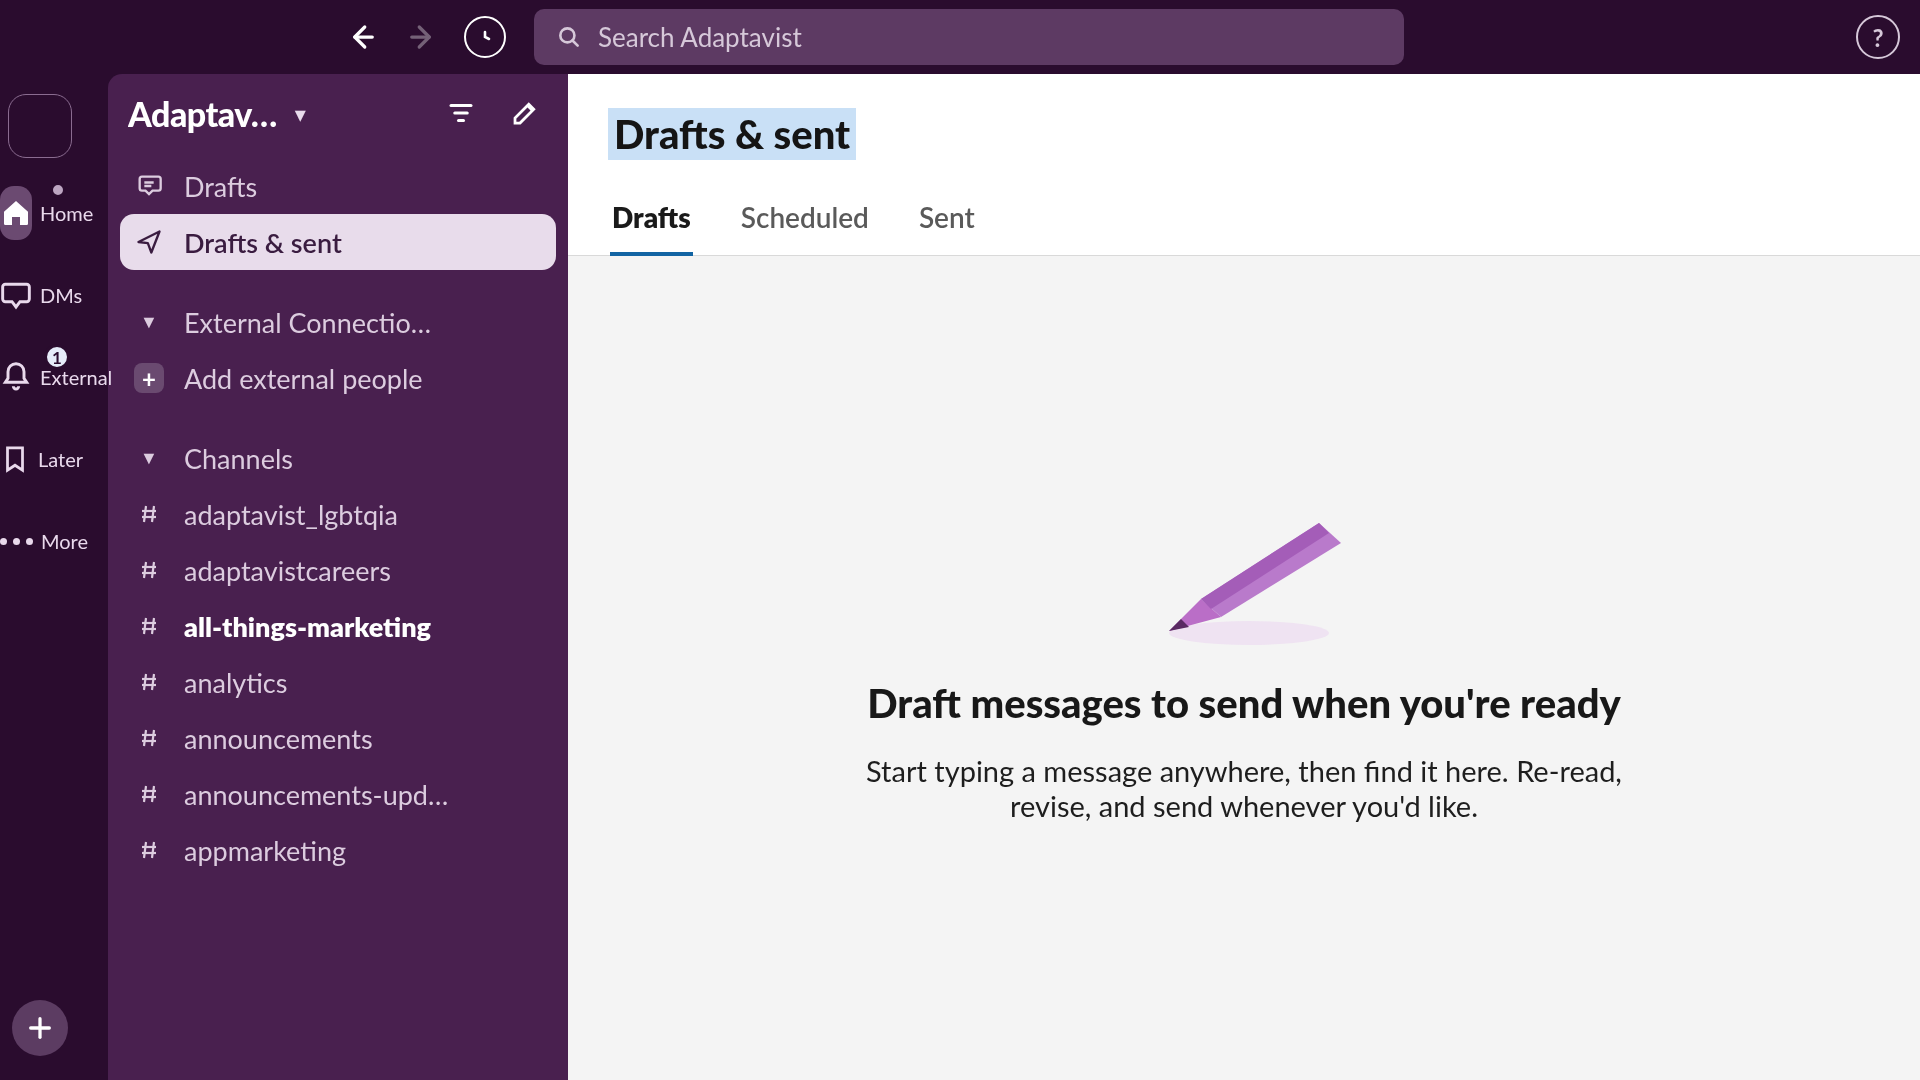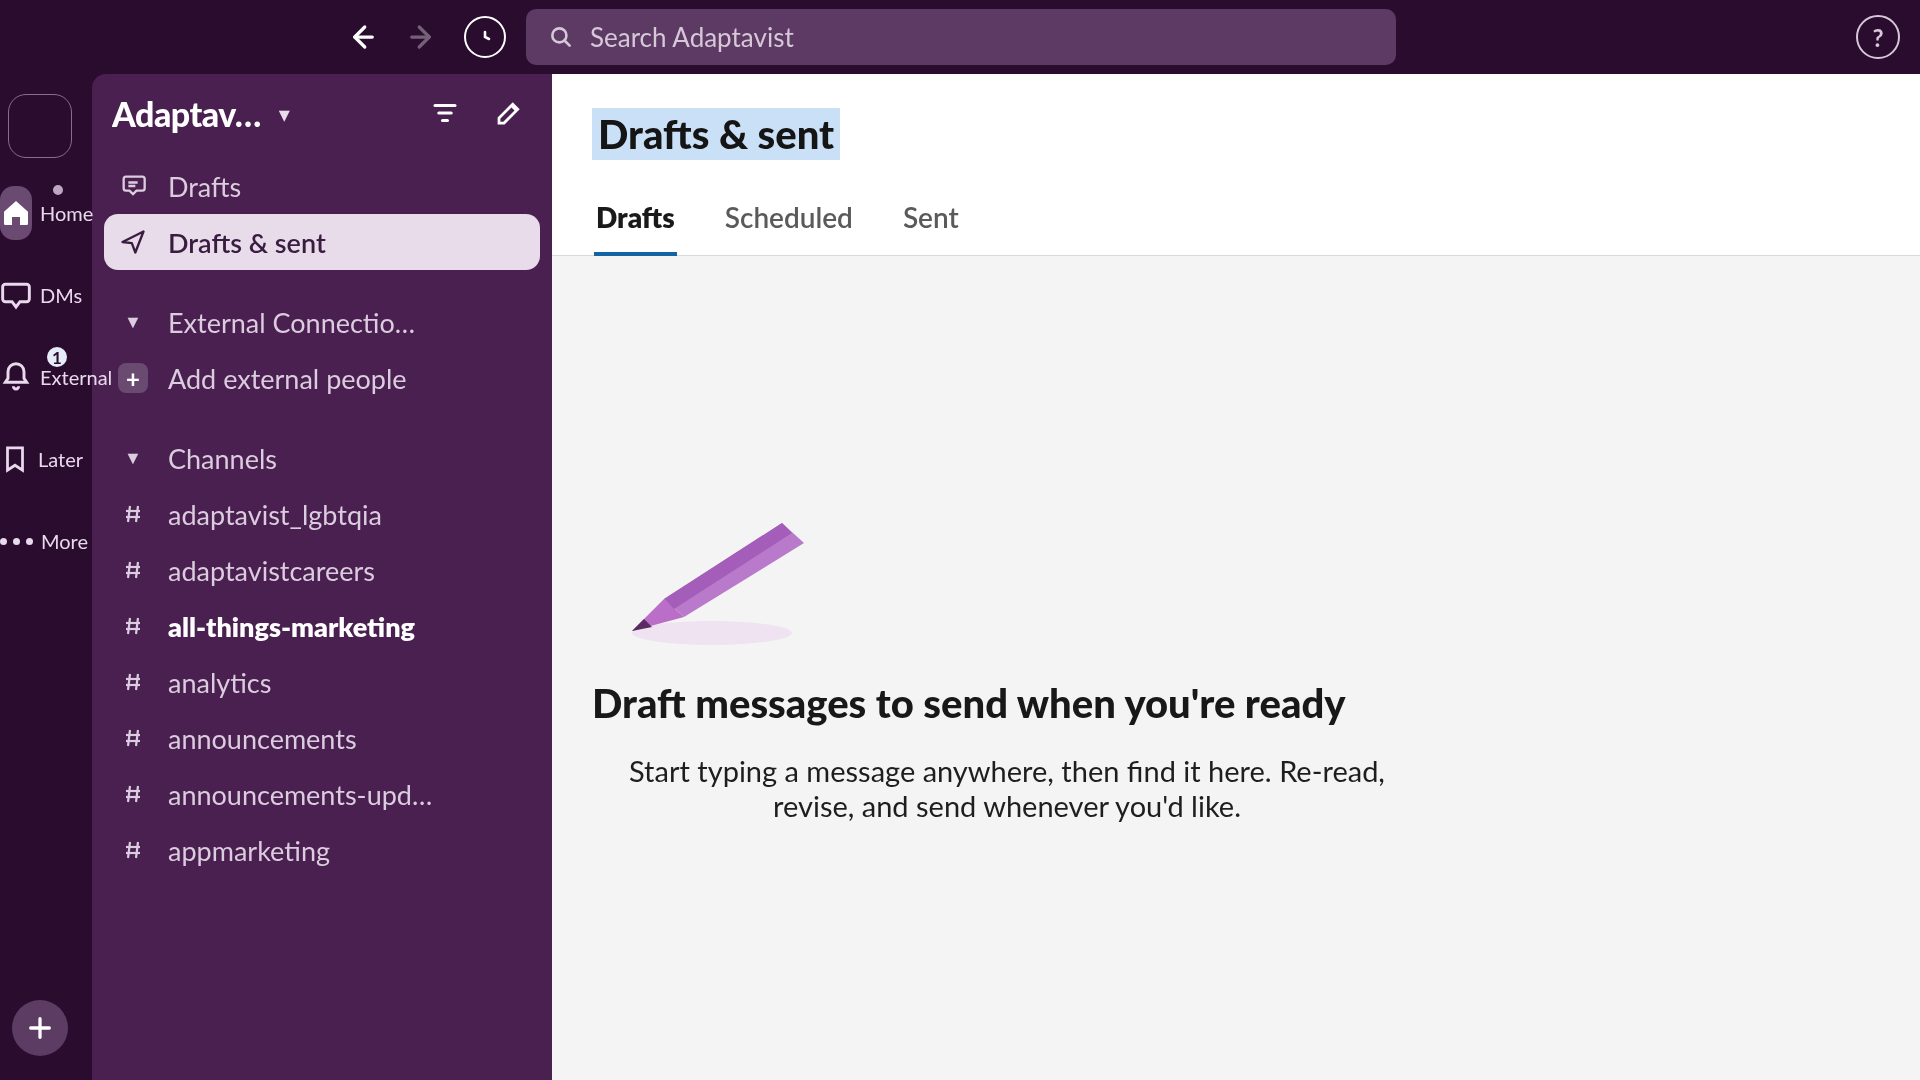--- a/index.html
+++ b/index.html
@@ -4,41 +4,41 @@
 <style>
   * { box-sizing: border-box; margin: 0; padding: 0; }
   html, body { width: 1920px; height: 1080px; overflow: hidden; font-family: "Lato", "Helvetica Neue", Arial, sans-serif; }
   body { background: #2a0c2e; display: flex; flex-direction: column; }
 
   
   .titlebar { height: 74px; display: flex; align-items: center; gap: 20px; padding: 0 20px 0 340px; }
   .nav-arrow  { width: 42px; height: 42px; display:flex;align-items:center;justify-content:center; color:#fff; border-radius:8px;}
   .nav-arrow.disabled { opacity:.35;}
   .history-btn{ width: 42px; height: 42px; border:2.5px solid #fff; border-radius:50%; display:flex;align-items:center;justify-content:center;color:#fff;}
-  .searchbar  { flex:0 0 870px; height:56px; background:#5d3a63; border-radius:10px; display:flex;align-items:center; padding:0 22px; gap:16px; color:#d6c8d9; font-size:26px;}
+  .searchbar  { flex:0 0 870px; height:56px; background:#5d3a63; border-radius:10px; display:flex;align-items:center; padding:0 22px; gap:16px; color:#d6c8d9; font-size:26px;margin-left:8px;}
   .searchbar .mag { color:#d6c8d9; }
   .help-btn   { margin-left:auto; width:44px;height:44px;border:2.5px solid #d6c8d9;border-radius:50%;display:flex;align-items:center;justify-content:center;color:#d6c8d9;font-size:24px;font-weight:700;}
 
   
   .app-body { flex:1; display:flex; min-height:0;}
 
   
   .rail { width: 80px; display:flex; flex-direction:column; align-items:center; padding:10px 0; gap:28px; color:#e9d9ec;}
   .rail .org-chip { width:64px;height:64px;border:1.5px solid #8a6c90;border-radius:18px;margin-top:10px;}
   .rail-item { display:flex;align-items:center;gap:8px;font-size:20px; position:relative; width:100%;}
   .rail-item .ico { width:54px;height:54px;border-radius:14px;display:flex;align-items:center;justify-content:center;}
   .rail-item.active .ico{ background:#6b4a71;}
   .rail .badge { position:absolute; top:-6px; right:10px; min-width:26px;height:26px;border-radius:13px;background:#e6ecf9;color:#2a0c2e;font-size:17px;font-weight:700;display:flex;align-items:center;justify-content:center;border:3px solid #2a0c2e;}
   .rail .presence { position:absolute; top:-4px; right:14px; width:16px;height:16px;border-radius:50%;background:#bda6c2;border:3px solid #2a0c2e;}
   .rail-item.more .dots{ display:flex;gap:6px;}
   .rail-item.more .dots span{width:7px;height:7px;border-radius:50%;background:#e9d9ec;}
   .rail .fab{ margin-top:auto; margin-bottom:14px; width:56px;height:56px;border-radius:50%;background:#5c3c62;color:#fff;display:flex;align-items:center;justify-content:center;font-size:34px;}
 
   
-  .sidebar { width: 460px; background:#49204f; border-radius:14px 0 0 0; margin-left:12px; padding-top:0; color:#dcccdf; overflow:hidden; font-size:27px;}
+  .sidebar { width: 460px; background:#49204f; border-radius:14px 0 0 0; margin-left:28px; padding-top:0; color:#dcccdf; overflow:hidden; font-size:27px;}
   .ws-header{ height:78px; display:flex;align-items:center; padding:0 20px; gap:18px; color:#fff;}
   .ws-name { font-weight:900; font-size:34px; letter-spacing:-.5px; max-width:210px; overflow:hidden; text-overflow:ellipsis; white-space:nowrap;}
   .ws-header .chev{ font-size:22px; color:#e9dbeC;}
   .ws-spacer{flex:1;}
   .ws-icon{ width:46px;height:46px;display:flex;align-items:center;justify-content:center;color:#fff;}
 
   .sb-list{ padding:6px 12px 0 12px;}
   .sb-item, .sb-section, .sb-channel{
     height:56px; border-radius:14px; display:flex; align-items:center; padding:0 14px; gap:20px; white-space:nowrap;
   }
@@ -53,21 +53,21 @@
   .sb-add .plusbox{ width:30px;height:30px;border-radius:8px;background:#6a4a70;color:#fff;display:flex;align-items:center;justify-content:center;font-size:24px;font-weight:700;}
   .sb-gap{ height:24px;}
 
   
   .main{ flex:1; background:#fff; border-radius:0; display:flex; flex-direction:column; overflow:hidden;}
   .main-header{ padding:34px 0 0 40px;}
   .page-title{ display:inline-block; background:#c9e0f6; font-size:40px; font-weight:900; color:#151515; padding:2px 6px;}
   .tabs{ display:flex; gap:46px; padding:40px 0 0 42px; font-size:28px; color:#5a5a5a; font-weight:600; border-bottom:1.5px solid #d9d9d9;}
   .tab{ padding:0 2px 18px 2px;}
   .tab.active{ color:#1a1a1a; font-weight:800; border-bottom:5px solid #1264a3; margin-bottom:-2px;}
-  .empty{ flex:1; background:#f4f4f4; display:flex; flex-direction:column; justify-content:center; gap:26px; padding:40px;}
+  .empty{ flex:1; background:#f4f4f4; display:flex; flex-direction:column; align-items:center; justify-content:center; gap:26px; padding:40px;}
   .pencil{ width:230px; height:140px; }
   .empty-title{ font-size:40px; font-weight:900; color:#181818;}
   .empty-sub{ max-width:830px; text-align:center; font-size:29px; color:#1e1e1e;}
   .new-msg-btn{ margin-top:14px; padding:18px 34px; font-size:30px; font-weight:700; background:#fff; border:1.5px solid #bfbfbf; border-radius:12px; color:#1a1a1a;}
 
   svg{display:block;}
 </style>
 </head>
 <body>
 

